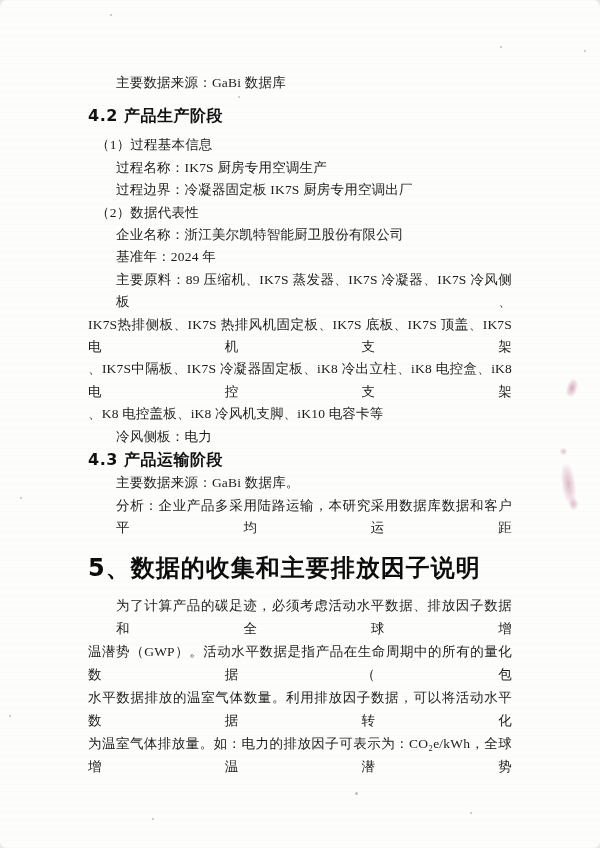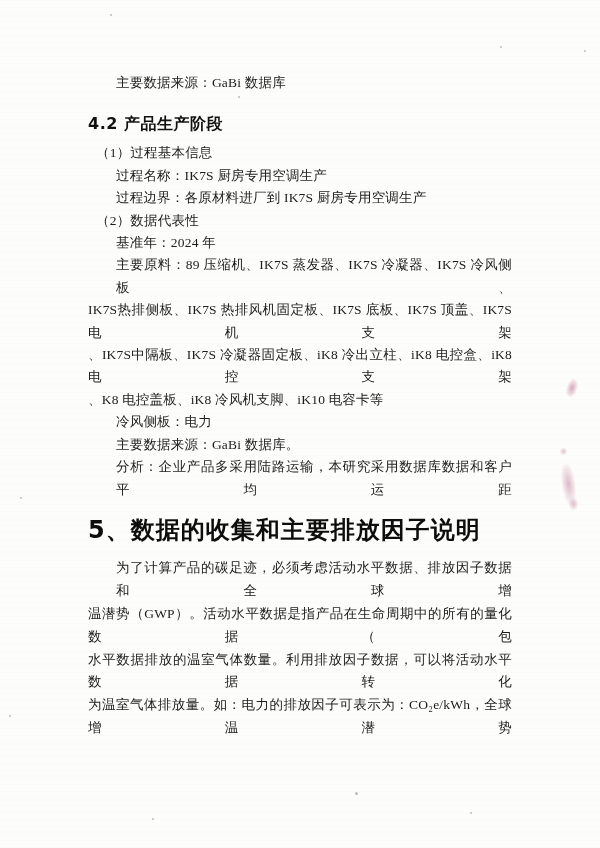--- a/index.html
+++ b/index.html
@@ -13,38 +13,39 @@
     height: 848px;
     margin: 0 auto;
     background:
       repeating-linear-gradient(0deg, rgba(0,0,0,0.012) 0 1px, rgba(0,0,0,0) 1px 7px),
       #fdfdfc;
     overflow: hidden;
     box-sizing: border-box;
     padding: 72px 88px 3px 88px;
     color: #1c1c1c;
     font-family: "Liberation Serif", "DejaVu Serif", serif;
+    border-radius: 7px;
   }
   .content { position: relative; width: 424px; }
   .line {
     margin: 0;
     font-size: 13.5px;
     line-height: 22.4px;
     white-space: nowrap;
     letter-spacing: 0.2px;
   }
   .ind2 { padding-left: 28px; }
   .ind05 { padding-left: 8px; }
   .fill {
     white-space: normal;
     text-align: justify;
     text-align-last: justify;
   }
   .h-sub {
-    margin: 18px 0 6px 0;
+    margin: 10px 0 6px 0;
     font-family: "DejaVu Sans", "Liberation Sans", sans-serif;
     font-weight: 700;
     font-size: 16px;
     line-height: 24px;
     color: #111;
     letter-spacing: 0.5px;
   }
   .h-sub.tight { margin: 0; }
   .h-chapter {
     margin: 14px 0 0 0;
@@ -85,29 +86,31 @@
 <div class="page">
 
   <div class="content">
 
     <p class="line ind2">主要数据来源：GaBi 数据库</p>
 
     <h2 class="h-sub">4.2 产品生产阶段</h2>
 
     <p class="line ind05">（1）过程基本信息</p>
     <p class="line ind2">过程名称：IK7S 厨房专用空调生产</p>
-    <p class="line ind2">过程边界：各原材料进厂到 IK7S 厨房专用空调生产</p>
+    <p class="line ind2">过程边界：冷凝器固定板 IK7S 厨房专用空调出厂</p>
     <p class="line ind05">（2）数据代表性</p>
+    <p class="line ind2">企业名称：浙江美尔凯特智能厨卫股份有限公司</p>
     <p class="line ind2">基准年：2024 年</p>
     <p class="line ind2 fill">主要原料：89 压缩机、IK7S 蒸发器、IK7S 冷凝器、IK7S 冷风侧板、</p>
     <p class="line fill">IK7S热排侧板、IK7S 热排风机固定板、IK7S 底板、IK7S 顶盖、IK7S 电机支架</p>
     <p class="line fill">、IK7S中隔板、IK7S 冷凝器固定板、iK8 冷出立柱、iK8 电控盒、iK8 电控支架</p>
     <p class="line">、K8 电控盖板、iK8 冷风机支脚、iK10 电容卡等</p>
     <p class="line ind2">冷风侧板：电力</p>
 
+    <h2 class="h-sub tight">4.3 产品运输阶段</h2>
 
     <p class="line ind2">主要数据来源：GaBi 数据库。</p>
     <p class="line ind2 fill">分析：企业产品多采用陆路运输，本研究采用数据库数据和客户平均运距</p>
 
     <h1 class="h-chapter">5、数据的收集和主要排放因子说明</h1>
 
     <div class="para">
       <p class="line ind2 fill">为了计算产品的碳足迹，必须考虑活动水平数据、排放因子数据和全球增</p>
       <p class="line fill">温潜势（GWP）。活动水平数据是指产品在生命周期中的所有的量化数据（包</p>
       <p class="line fill">水平数据排放的温室气体数量。利用排放因子数据，可以将活动水平数据转化</p>

